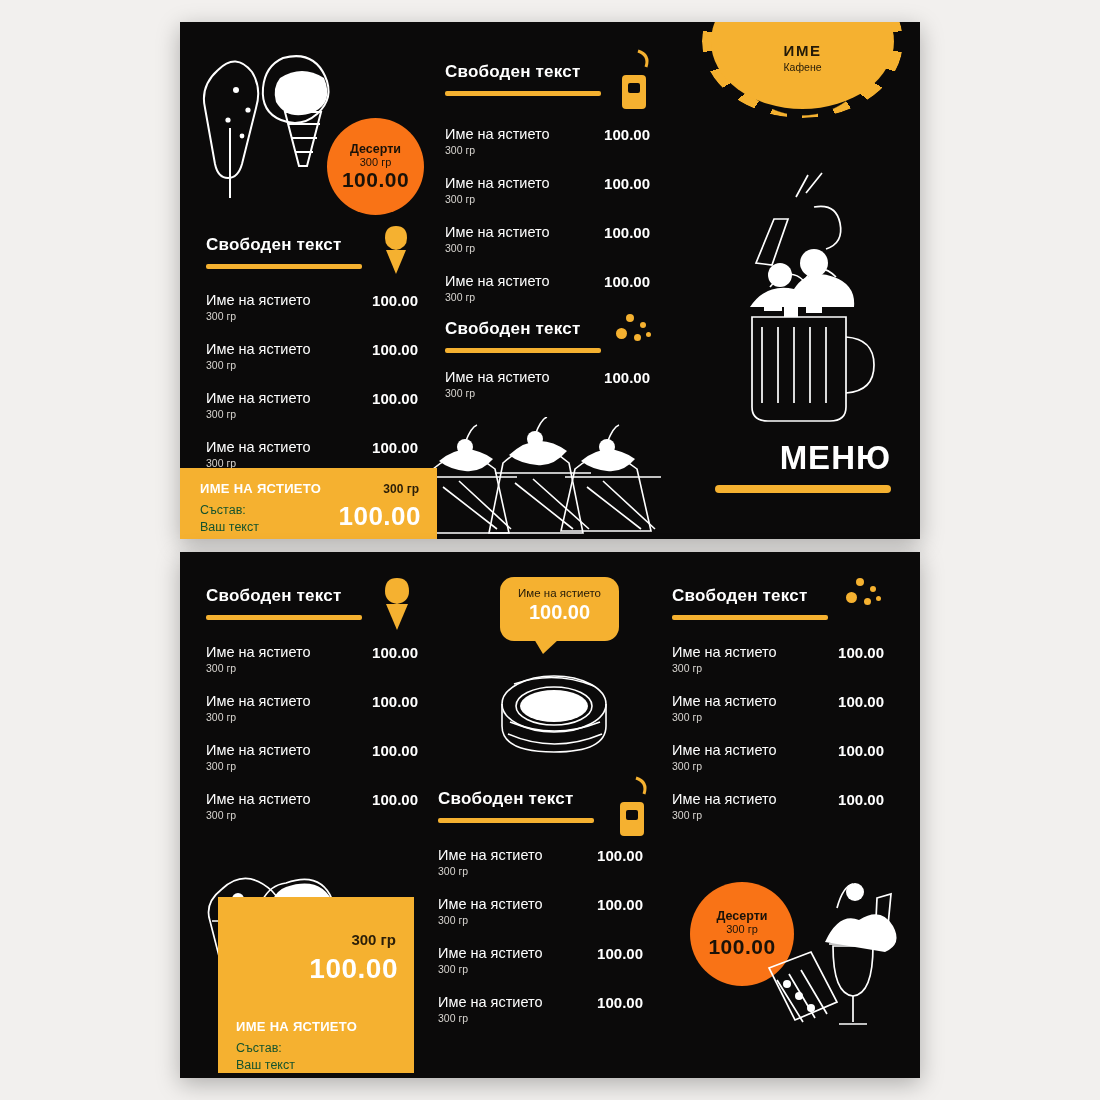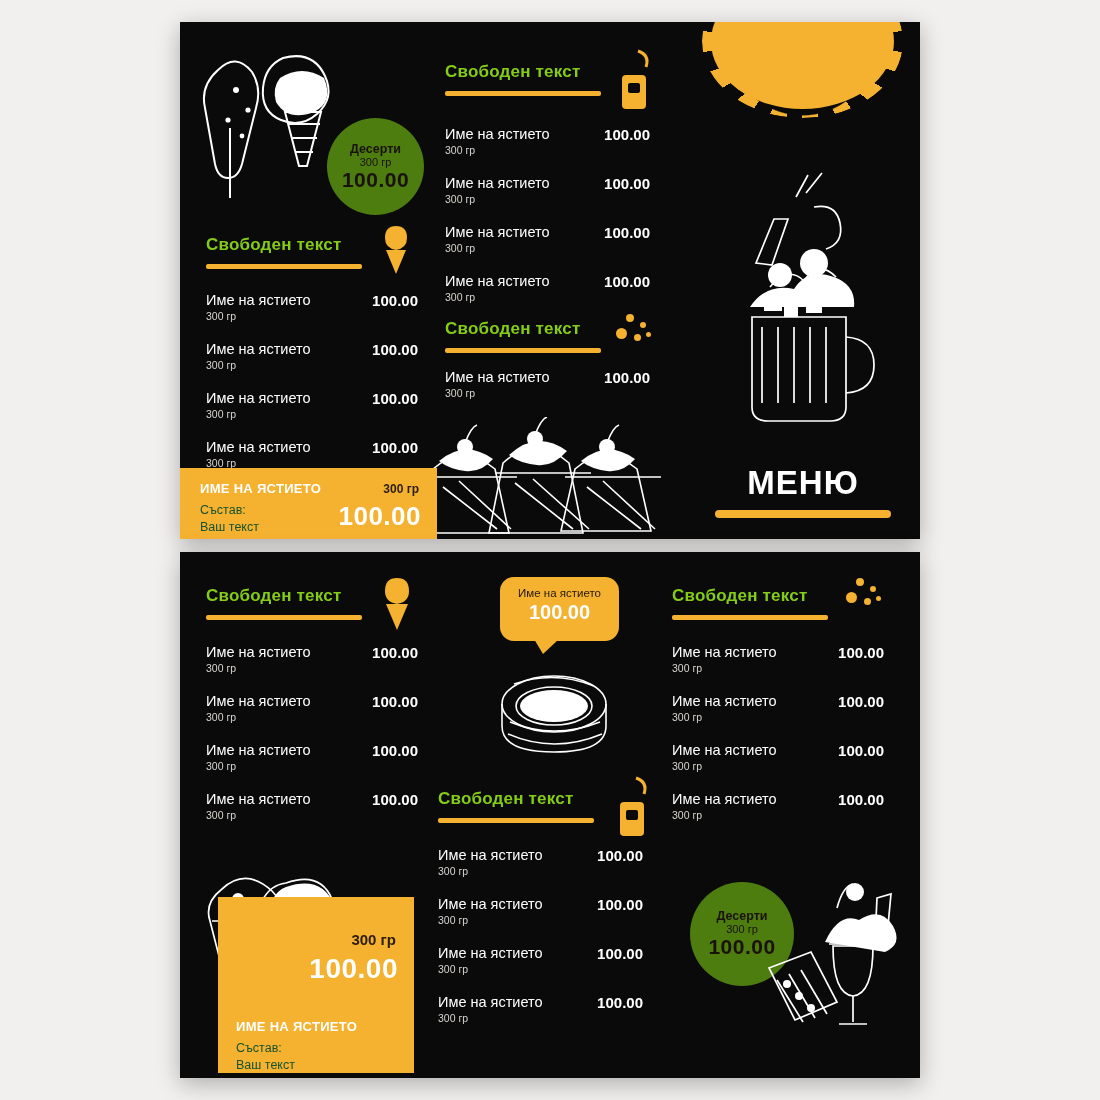--- a/index.html
+++ b/index.html
@@ -34,21 +34,21 @@
   }
   #panel-back {
     left: 180px;
     top: 552px;
     width: 740px;
     height: 526px;
   }
 
   
   .sec-title {
-    color: #84cc16;
+    color: #ffffff;
     font-size: 17px;
     font-weight: bold;
     letter-spacing: 0.2px;
     white-space: nowrap;
   }
   .sec-underline {
     height: 5px;
     background: #f5b130;
     border-radius: 2px;
     margin-top: 9px;
@@ -72,21 +72,21 @@
   .dish-price {
     color: #ffffff;
     font-size: 15px;
     font-weight: bold;
     white-space: nowrap;
   }
   .dish-list > div + div { margin-top: 18px; }
 
   
   .scallop {
-    background: #4d7c0f;
+    background: #f97316;
     border-radius: 50%;
     position: relative;
   }
   .scallop::before {
     content: "";
     position: absolute;
     left: -7px; top: -7px; right: -7px; bottom: -7px;
     border-radius: 50%;
     background:
       radial-gradient(circle at 50% 0%, #f5b130 7px, transparent 7.5px),
@@ -131,23 +131,23 @@
     text-align: center;
     color: #241a08;
   }
   #logo-title { font-size: 15px; font-weight: bold; letter-spacing: 1.5px; }
   #logo-sub { font-size: 10.5px; margin-top: 2px; }
 
   
   #menu-word {
     position: absolute;
     left: 535px;
-    top: 442px;
+    top: 417px;
     width: 176px;
-    text-align: center;
+    text-align: right;
   }
   #menu-word .w {
     color: #ffffff;
     font-size: 33px;
     font-weight: bold;
     letter-spacing: 1px;
   }
   #menu-word .bar {
     margin-top: 8px;
     height: 8px;
@@ -376,20 +376,24 @@
         <circle cx="104" cy="96" r="14"></circle>
         <rect x="54" y="126" width="18" height="18"></rect>
         <rect x="96" y="130" width="16" height="16"></rect>
         <rect x="74" y="136" width="14" height="14"></rect>
       </g>
     </svg>
 
     <div id="logo-rosette">
       <div class="rosette-scallops"></div>
       <div class="rosette-inner"></div>
+      <div id="logo-text">
+        <div id="logo-title">ИМЕ</div>
+        <div id="logo-sub">Кафене</div>
+      </div>
     </div>
 
     <div id="menu-word">
       <div class="w">МЕНЮ</div>
       <div class="bar"></div>
     </div>
 
     <div class="feature-block" style="left:0px; top:446px; width:257px; height:71px;">
       <div style="position:absolute; left:20px; top:13px;">
         <div class="feat-title">ИМЕ НА ЯСТИЕТО</div>

